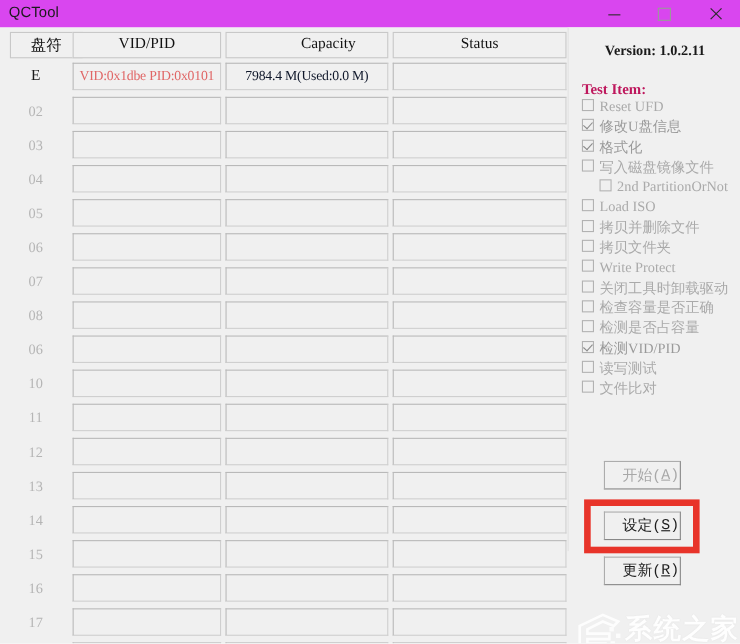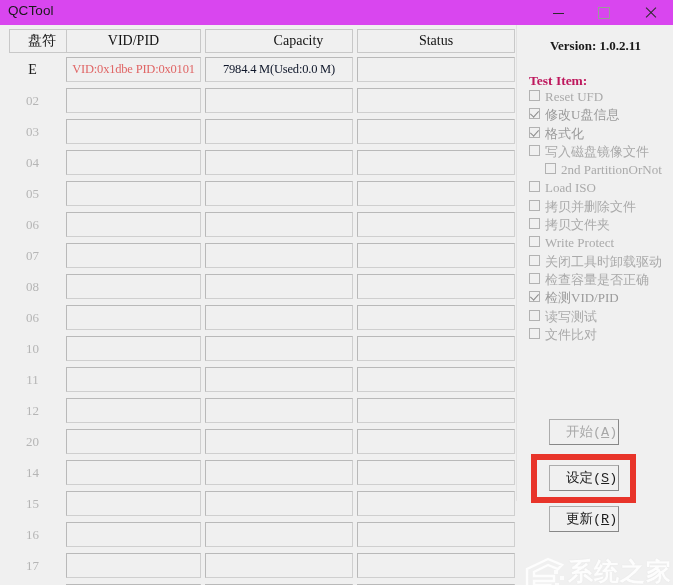--- a/index.html
+++ b/index.html
@@ -437,21 +437,21 @@
               <span class="txt-vid"></span>
             </div>
             <div class="cell c-cap">
               <span class="txt-cap"></span>
             </div>
             <div class="cell c-status">
               <span></span>
             </div>
           </div>
           <div class="grid-row">
-            <div class="rownum">20</div>
+            <div class="rownum">13</div>
             <div class="cell c-vidpid">
               <span class="txt-vid"></span>
             </div>
             <div class="cell c-cap">
               <span class="txt-cap"></span>
             </div>
             <div class="cell c-status">
               <span></span>
             </div>
           </div>
@@ -558,20 +558,24 @@
             <span class="chk-box"></span>
             <span class="chk-label">Write Protect</span>
           </div>
           <div class="chk-row">
             <span class="chk-box"></span>
             <span class="chk-label">关闭工具时卸载驱动</span>
           </div>
           <div class="chk-row">
             <span class="chk-box"></span>
             <span class="chk-label">检查容量是否正确</span>
+          </div>
+          <div class="chk-row">
+            <span class="chk-box"></span>
+            <span class="chk-label">检测是否占容量</span>
           </div>
           <div class="chk-row on">
             <span class="chk-box checked"></span>
             <span class="chk-label">检测VID/PID</span>
           </div>
           <div class="chk-row">
             <span class="chk-box"></span>
             <span class="chk-label">读写测试</span>
           </div>
           <div class="chk-row">

